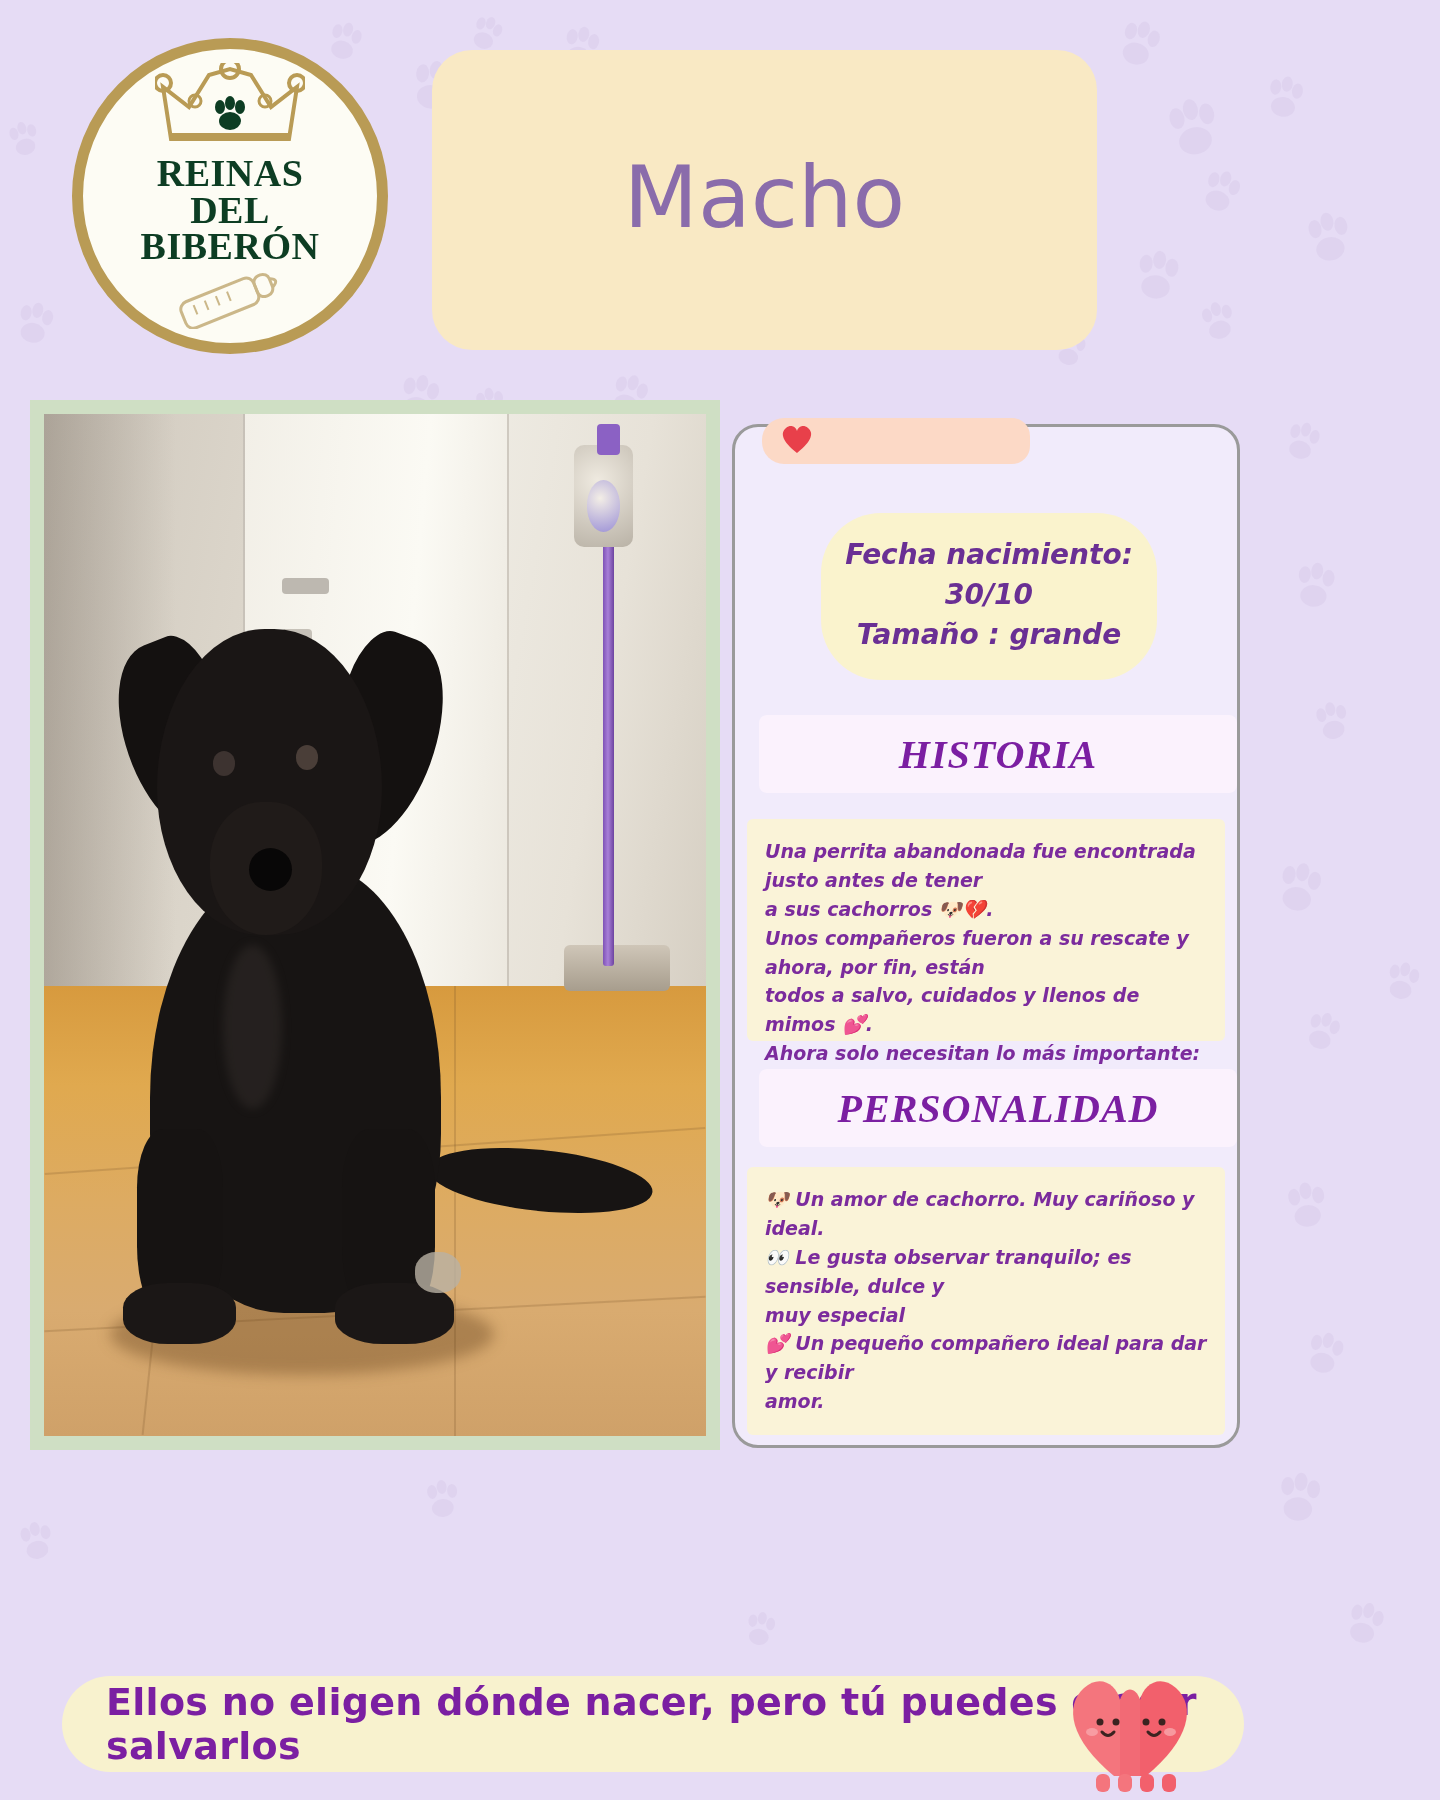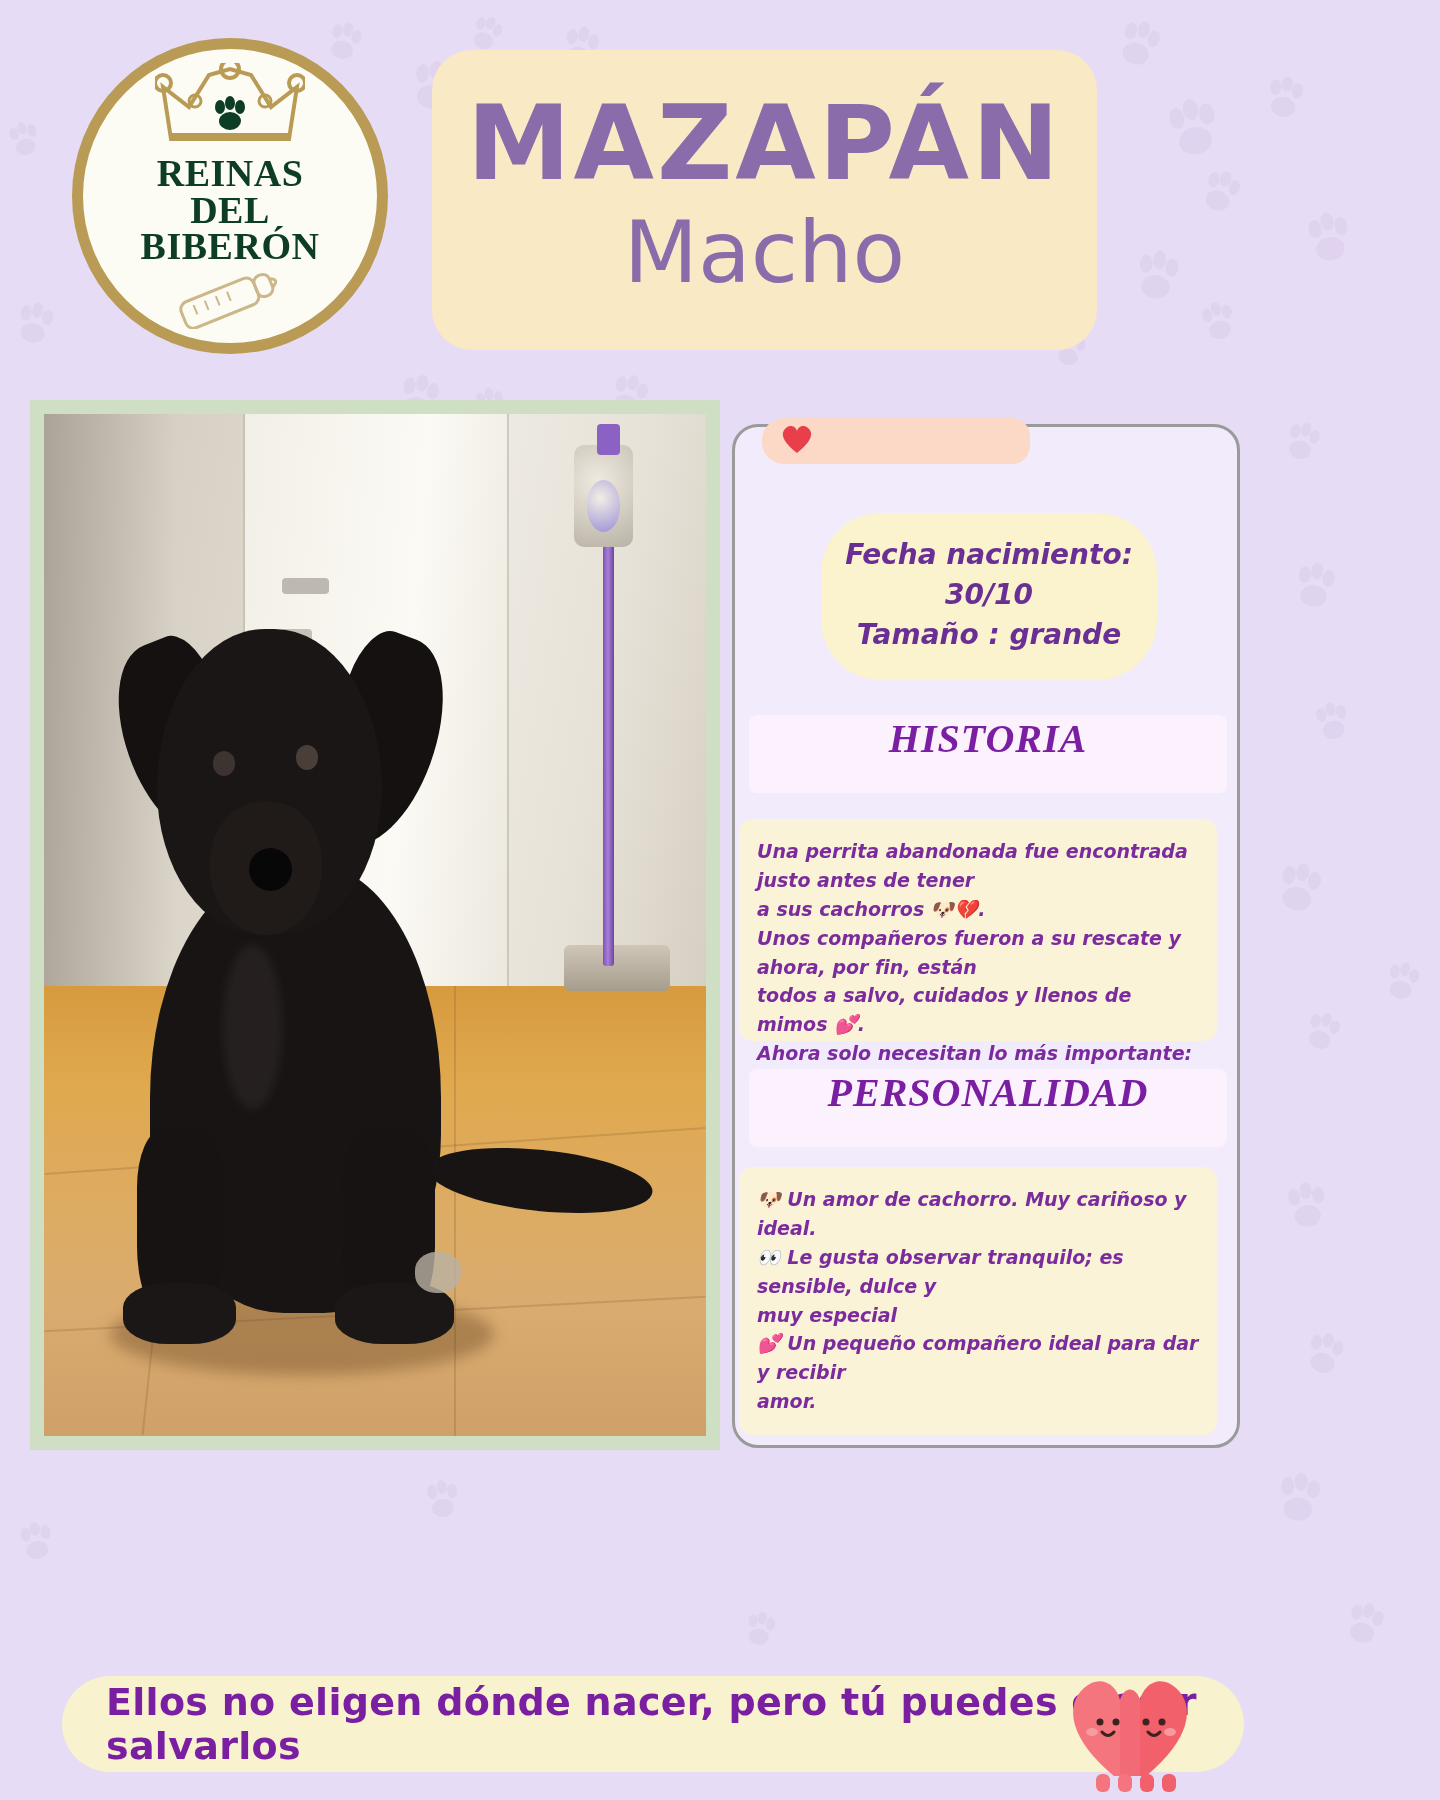--- a/index.html
+++ b/index.html
@@ -154,34 +154,34 @@
   }
   #birth-pill{
     position:absolute;left:86px;top:86px;width:336px;padding:22px 16px 26px;
   }
   #birth-pill div{
     font-family:"DejaVu Sans",sans-serif;
     color:#6a2f94;font-size:28px;line-height:1.42;font-weight:bold;
   }
 
   .section-head{
-    position:absolute;left:14px;width:478px;height:78px;
+    position:absolute;left:24px;width:478px;height:78px;
     background:#fbf2fd;border-radius:8px;
-    display:flex;align-items:flex-start;justify-content:center;
+    display:flex;align-items:center;justify-content:center;
   }
   .section-head span{
     font-family:"Liberation Serif",serif;
     font-weight:bold;font-size:40px;color:#7b1fa2;letter-spacing:1px;
   }
   #historia-head{top:288px;}
   #personalidad-head{top:642px;}
 
   .body-block{
-    position:absolute;left:4px;width:478px;
-    background:#faf3d8;border-radius:14px;
+    position:absolute;left:12px;width:478px;
+    background:#faf3d8;border-radius:6px;
     padding:18px 16px 18px 18px;box-sizing:border-box;
   }
   #historia-body{top:392px;height:222px;}
   #personalidad-body{top:740px;height:268px;}
   .body-block p{
     margin:0;
     font-family:"DejaVu Sans",sans-serif;
     font-size:19px;line-height:1.52;color:#7b2b9d;font-weight:bold;
   }
 
@@ -537,21 +537,20 @@
           <line x1="28" y1="22" x2="28" y2="32" stroke="#c2ab76" stroke-width="2"></line>
           <line x1="40" y1="22" x2="40" y2="32" stroke="#c2ab76" stroke-width="2"></line>
           <line x1="52" y1="22" x2="52" y2="32" stroke="#c2ab76" stroke-width="2"></line>
           <line x1="64" y1="22" x2="64" y2="32" stroke="#c2ab76" stroke-width="2"></line>
         </g>
       </svg>
     </div>
   </div>
 
   <div id="title-banner">
-    <div id="pet-name">MAZAPÁN</div>
     <div id="pet-sex">Macho</div>
   </div>
 </div>
 
 <div id="photo-frame">
   <div id="photo">
     <div class="ph-wall"></div>
     <div class="ph-wallshadow"></div>
     <div class="ph-door"></div>
     <div class="ph-doorline"></div>

